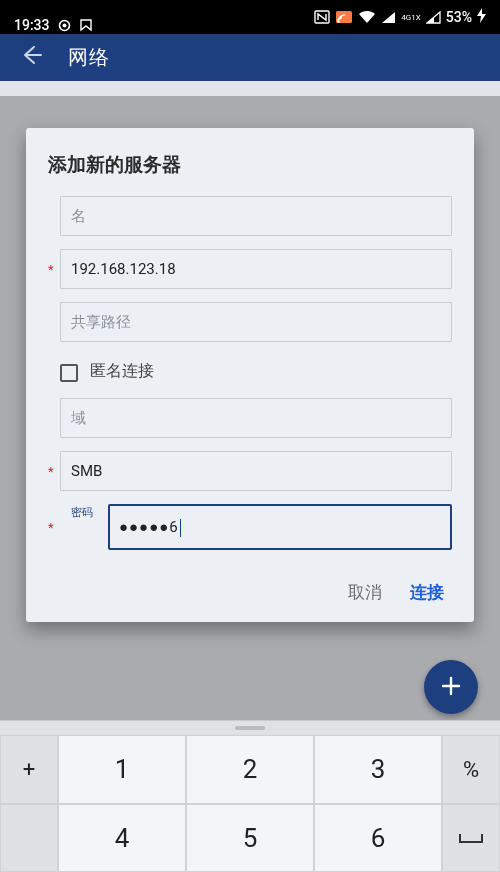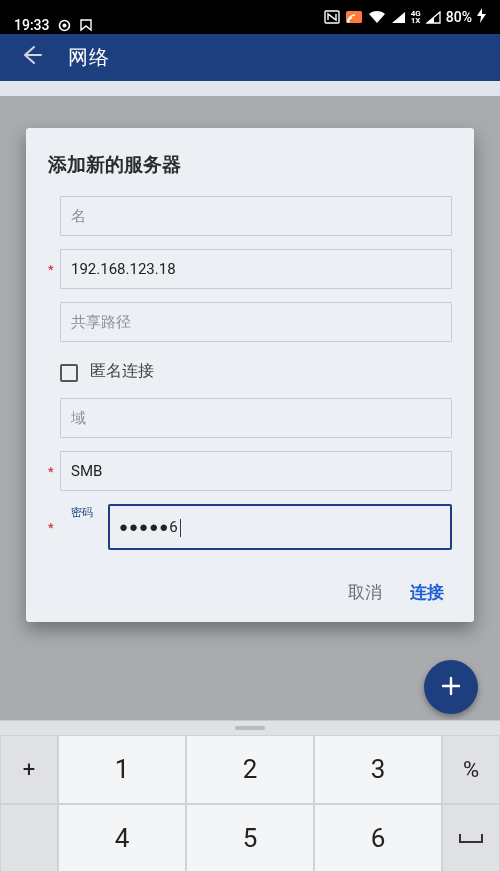--- a/index.html
+++ b/index.html
@@ -92,31 +92,31 @@
       <span class="sb-icon">
         <svg width="18" height="14" viewBox="0 0 18 14">
             <path d="M9 13 L1 4 C5 0 13 0 17 4 Z" fill="#fff"></path>
           </svg>
       </span>
       <span class="sb-icon">
         <svg width="15" height="13" viewBox="0 0 15 13">
             <path d="M1 12 L14 12 L14 1 Z" fill="#fff"></path>
           </svg>
       </span>
-      <span class="sb-icon" style="font-size:8px;line-height:7px;display:flex;flex-direction:column;font-weight:700;">
+      <span class="sb-icon" style="font-size:8px;line-height:7px;display:flex;font-weight:400;">
         <span>4G</span>
           <span>1X</span>
       </span>
       <span class="sb-icon">
         <svg width="15" height="13" viewBox="0 0 15 13">
             <path d="M1 12 L14 12 L14 1 Z" fill="none" stroke="#fff" stroke-width="1.3"></path>
             <path d="M1 12 L8 12 L8 6 Z" fill="#fff"></path>
           </svg>
       </span>
-      <span>80%</span>
+      <span>53%</span>
       <span class="bolt">
         <svg width="9" height="15" viewBox="0 0 9 15">
             <path d="M5 0 L0 8 H4 L3 15 L9 6 H5 Z" fill="#fff"></path>
           </svg>
       </span>
     </div>
   </div>
 
   <div class="top-bar">
     <span class="back-arrow">

